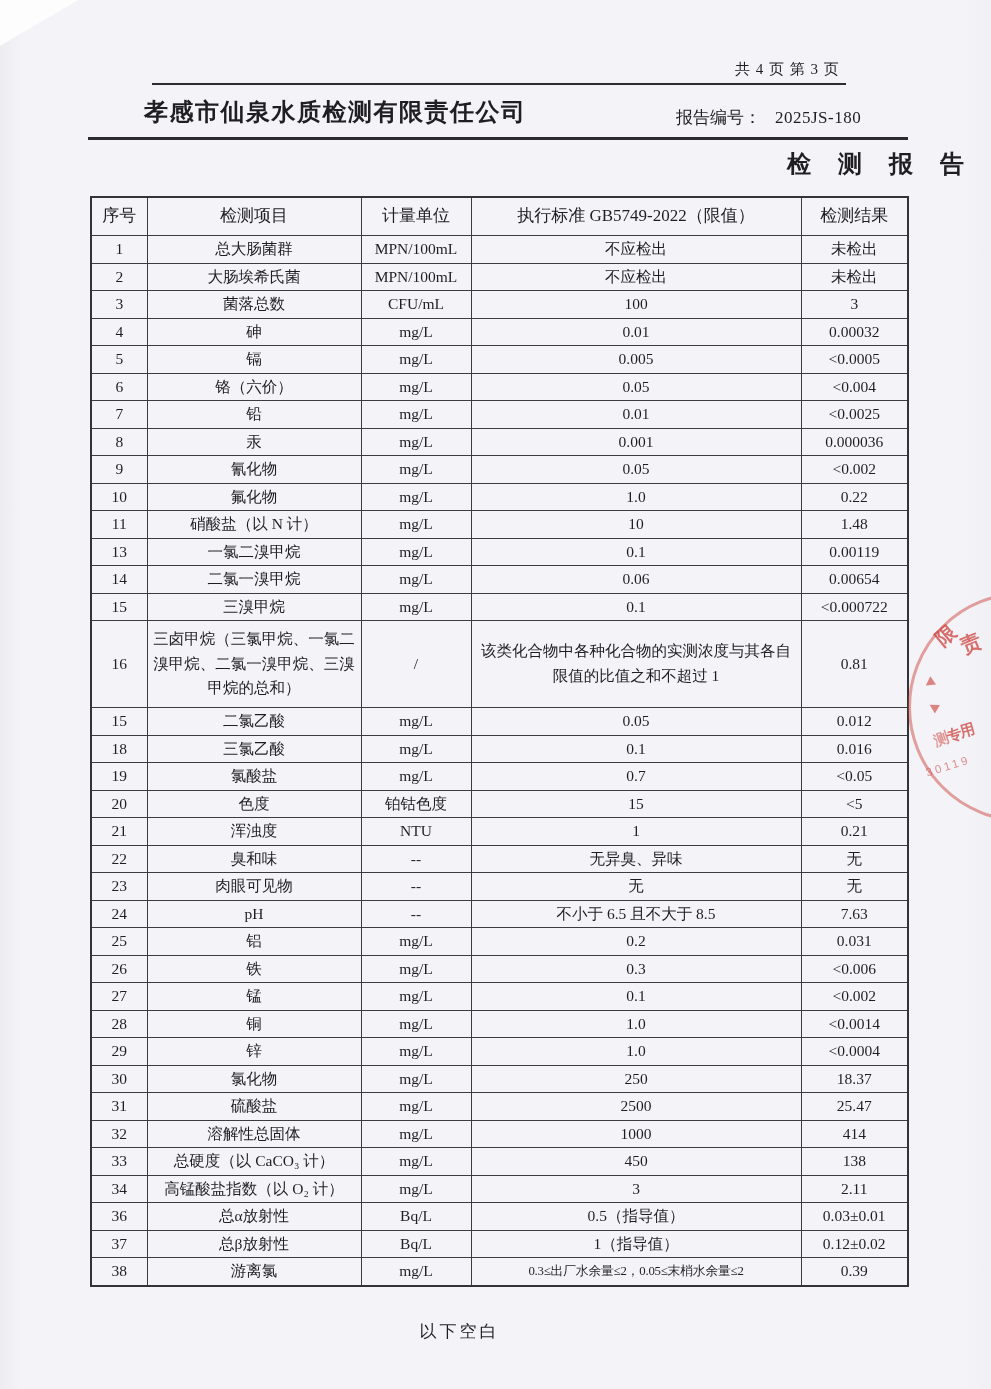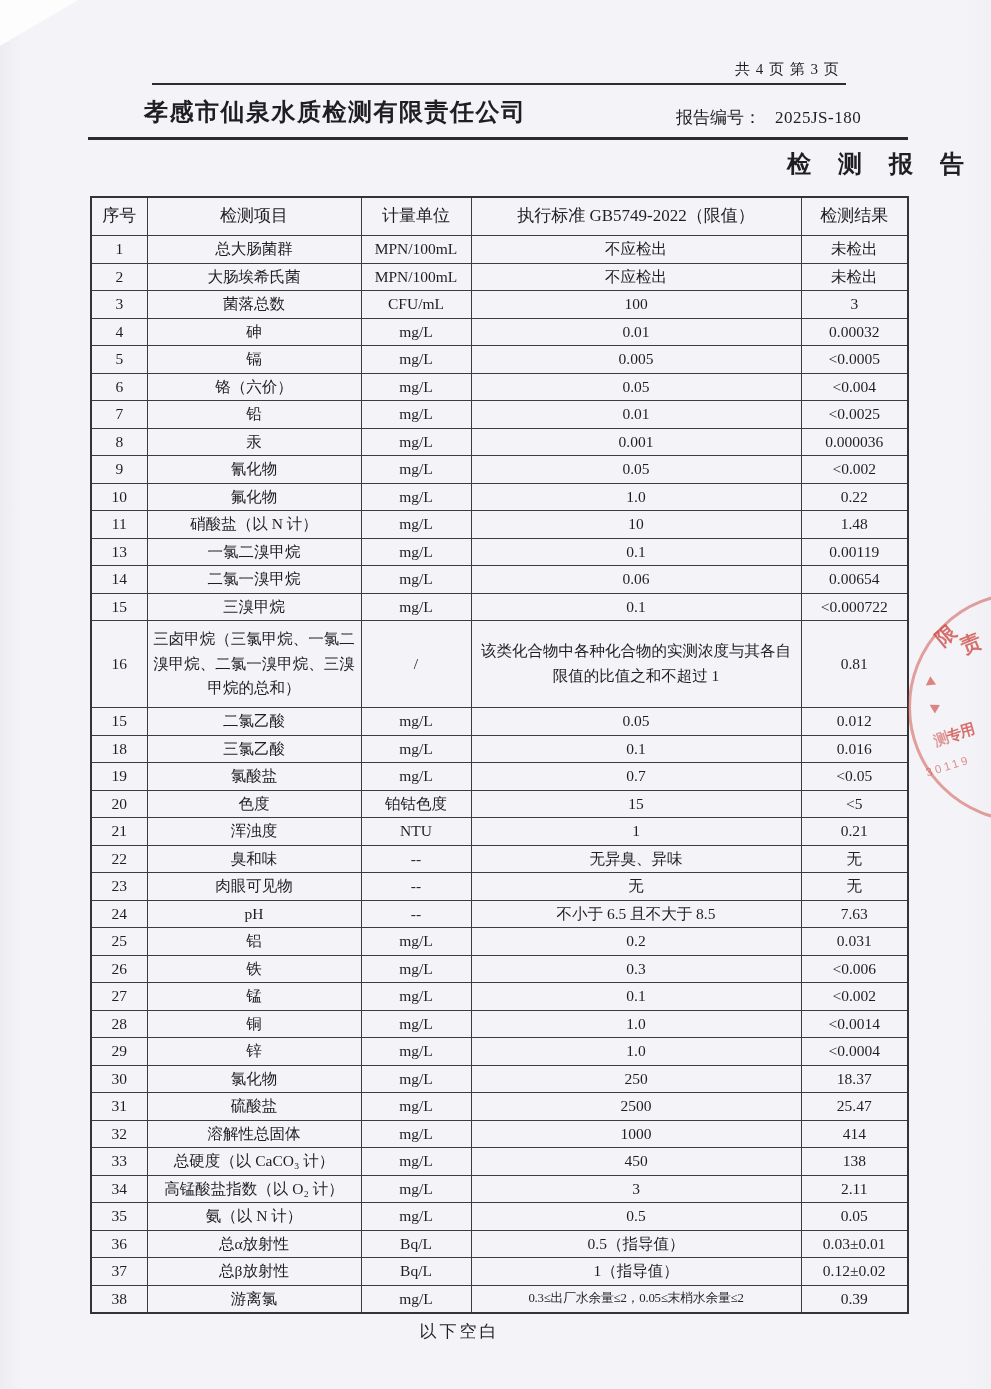--- a/index.html
+++ b/index.html
@@ -352,27 +352,20 @@
           <td>138</td>
         </tr>
         <tr>
           <td>34</td>
           <td>高锰酸盐指数（以 O₂ 计）</td>
           <td>mg/L</td>
           <td>3</td>
           <td>2.11</td>
         </tr>
         <tr>
-          <td>35</td>
-          <td>氨（以 N 计）</td>
-          <td>mg/L</td>
-          <td>0.5</td>
-          <td>0.05</td>
-        </tr>
-        <tr>
           <td>36</td>
           <td>总α放射性</td>
           <td>Bq/L</td>
           <td>0.5（指导值）</td>
           <td>0.03±0.01</td>
         </tr>
         <tr>
           <td>37</td>
           <td>总β放射性</td>
           <td>Bq/L</td>

